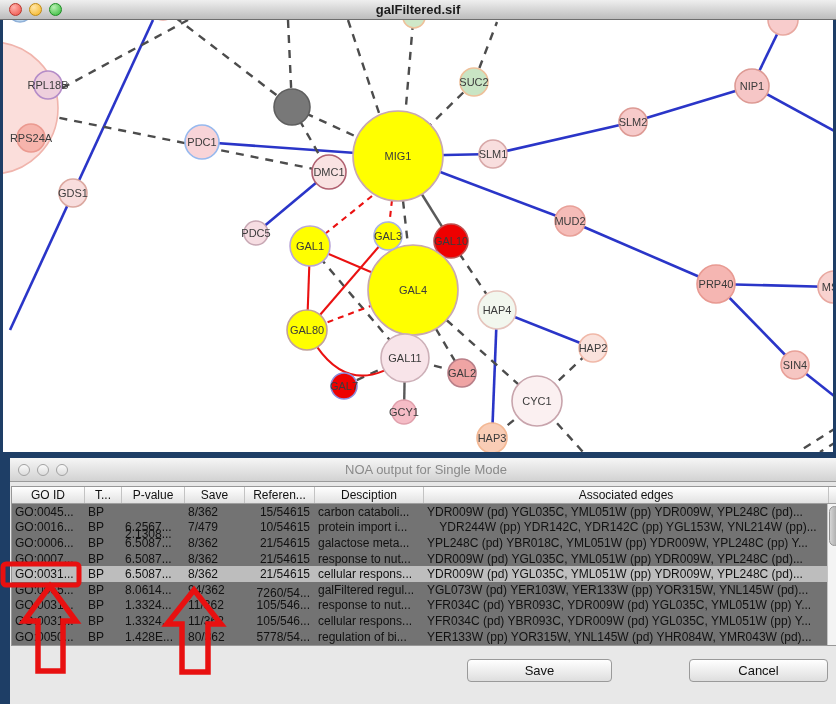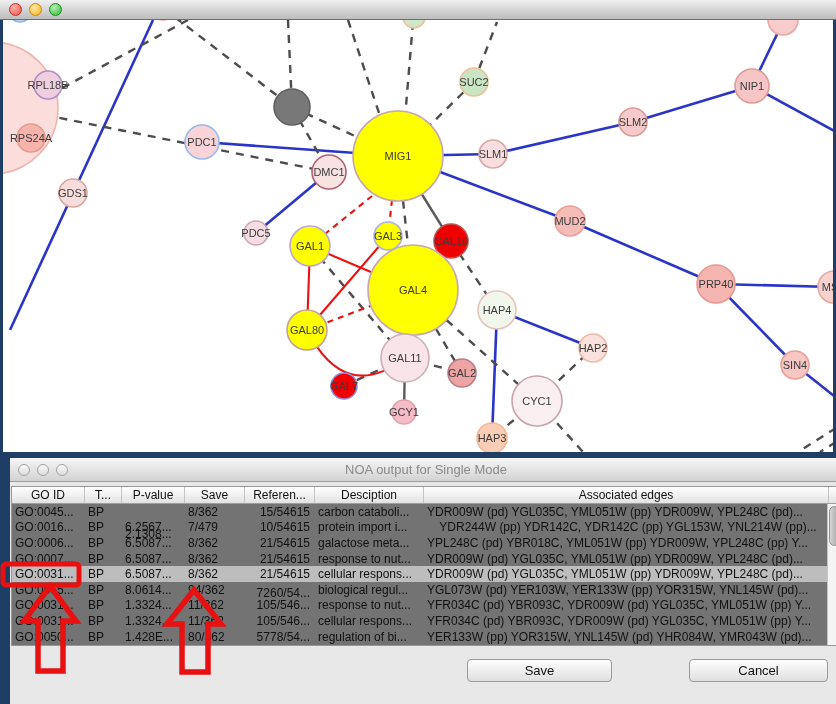--- a/index.html
+++ b/index.html
@@ -55,20 +55,21 @@
 </style>
 </head>
 <body>
 
 <div class="titlebar1">
   <div class="traffic">
     <div class="light red"></div>
     <div class="light yellow"></div>
     <div class="light green"></div>
   </div>
+  <div class="title1">galFiltered.sif</div>
 </div>
 
 <svg id="graph-svg" width="836" height="435" viewBox="0 20 836 435">
   <defs>
     <clipPath id="gclip">
         <rect x="3" y="20" width="830" height="432"></rect>
       </clipPath>
   </defs>
   <rect x="3" y="20" width="830" height="432" fill="#ffffff"></rect>
   <g id="edges-layer" clip-path="url(#gclip)">
@@ -258,21 +259,21 @@
           <div class="td num-right" style="width: 70px;">21/54615</div>
           <div class="td" style="width: 109px;">cellular respons...</div>
           <div class="td" style="width: 405px;">YDR009W (pd) YGL035C, YML051W (pp) YDR009W, YPL248C (pd)...</div>
         </div>
         <div class="tr">
           <div class="td" style="width: 73px;">GO:0065...</div>
           <div class="td" style="width: 37px;">BP</div>
           <div class="td" style="width: 63px;">8.0614...</div>
           <div class="td" style="width: 60px;">94/362</div>
           <div class="td num-right" style="width: 70px; margin-top: 7px;">7260/54...</div>
-          <div class="td" style="width: 109px;">biological regul...</div>
+          <div class="td" style="width: 109px;">galFiltered regul...</div>
           <div class="td" style="width: 405px;">YGL073W (pd) YER103W, YER133W (pp) YOR315W, YNL145W (pd)...</div>
         </div>
         <div class="tr">
           <div class="td" style="width: 73px;">GO:0031...</div>
           <div class="td" style="width: 37px;">BP</div>
           <div class="td" style="width: 63px;">1.3324...</div>
           <div class="td" style="width: 60px;">11/362</div>
           <div class="td num-right" style="width: 70px;">105/546...</div>
           <div class="td" style="width: 109px;">response to nut...</div>
           <div class="td" style="width: 405px;">YFR034C (pd) YBR093C, YDR009W (pd) YGL035C, YML051W (pp) Y...</div>

